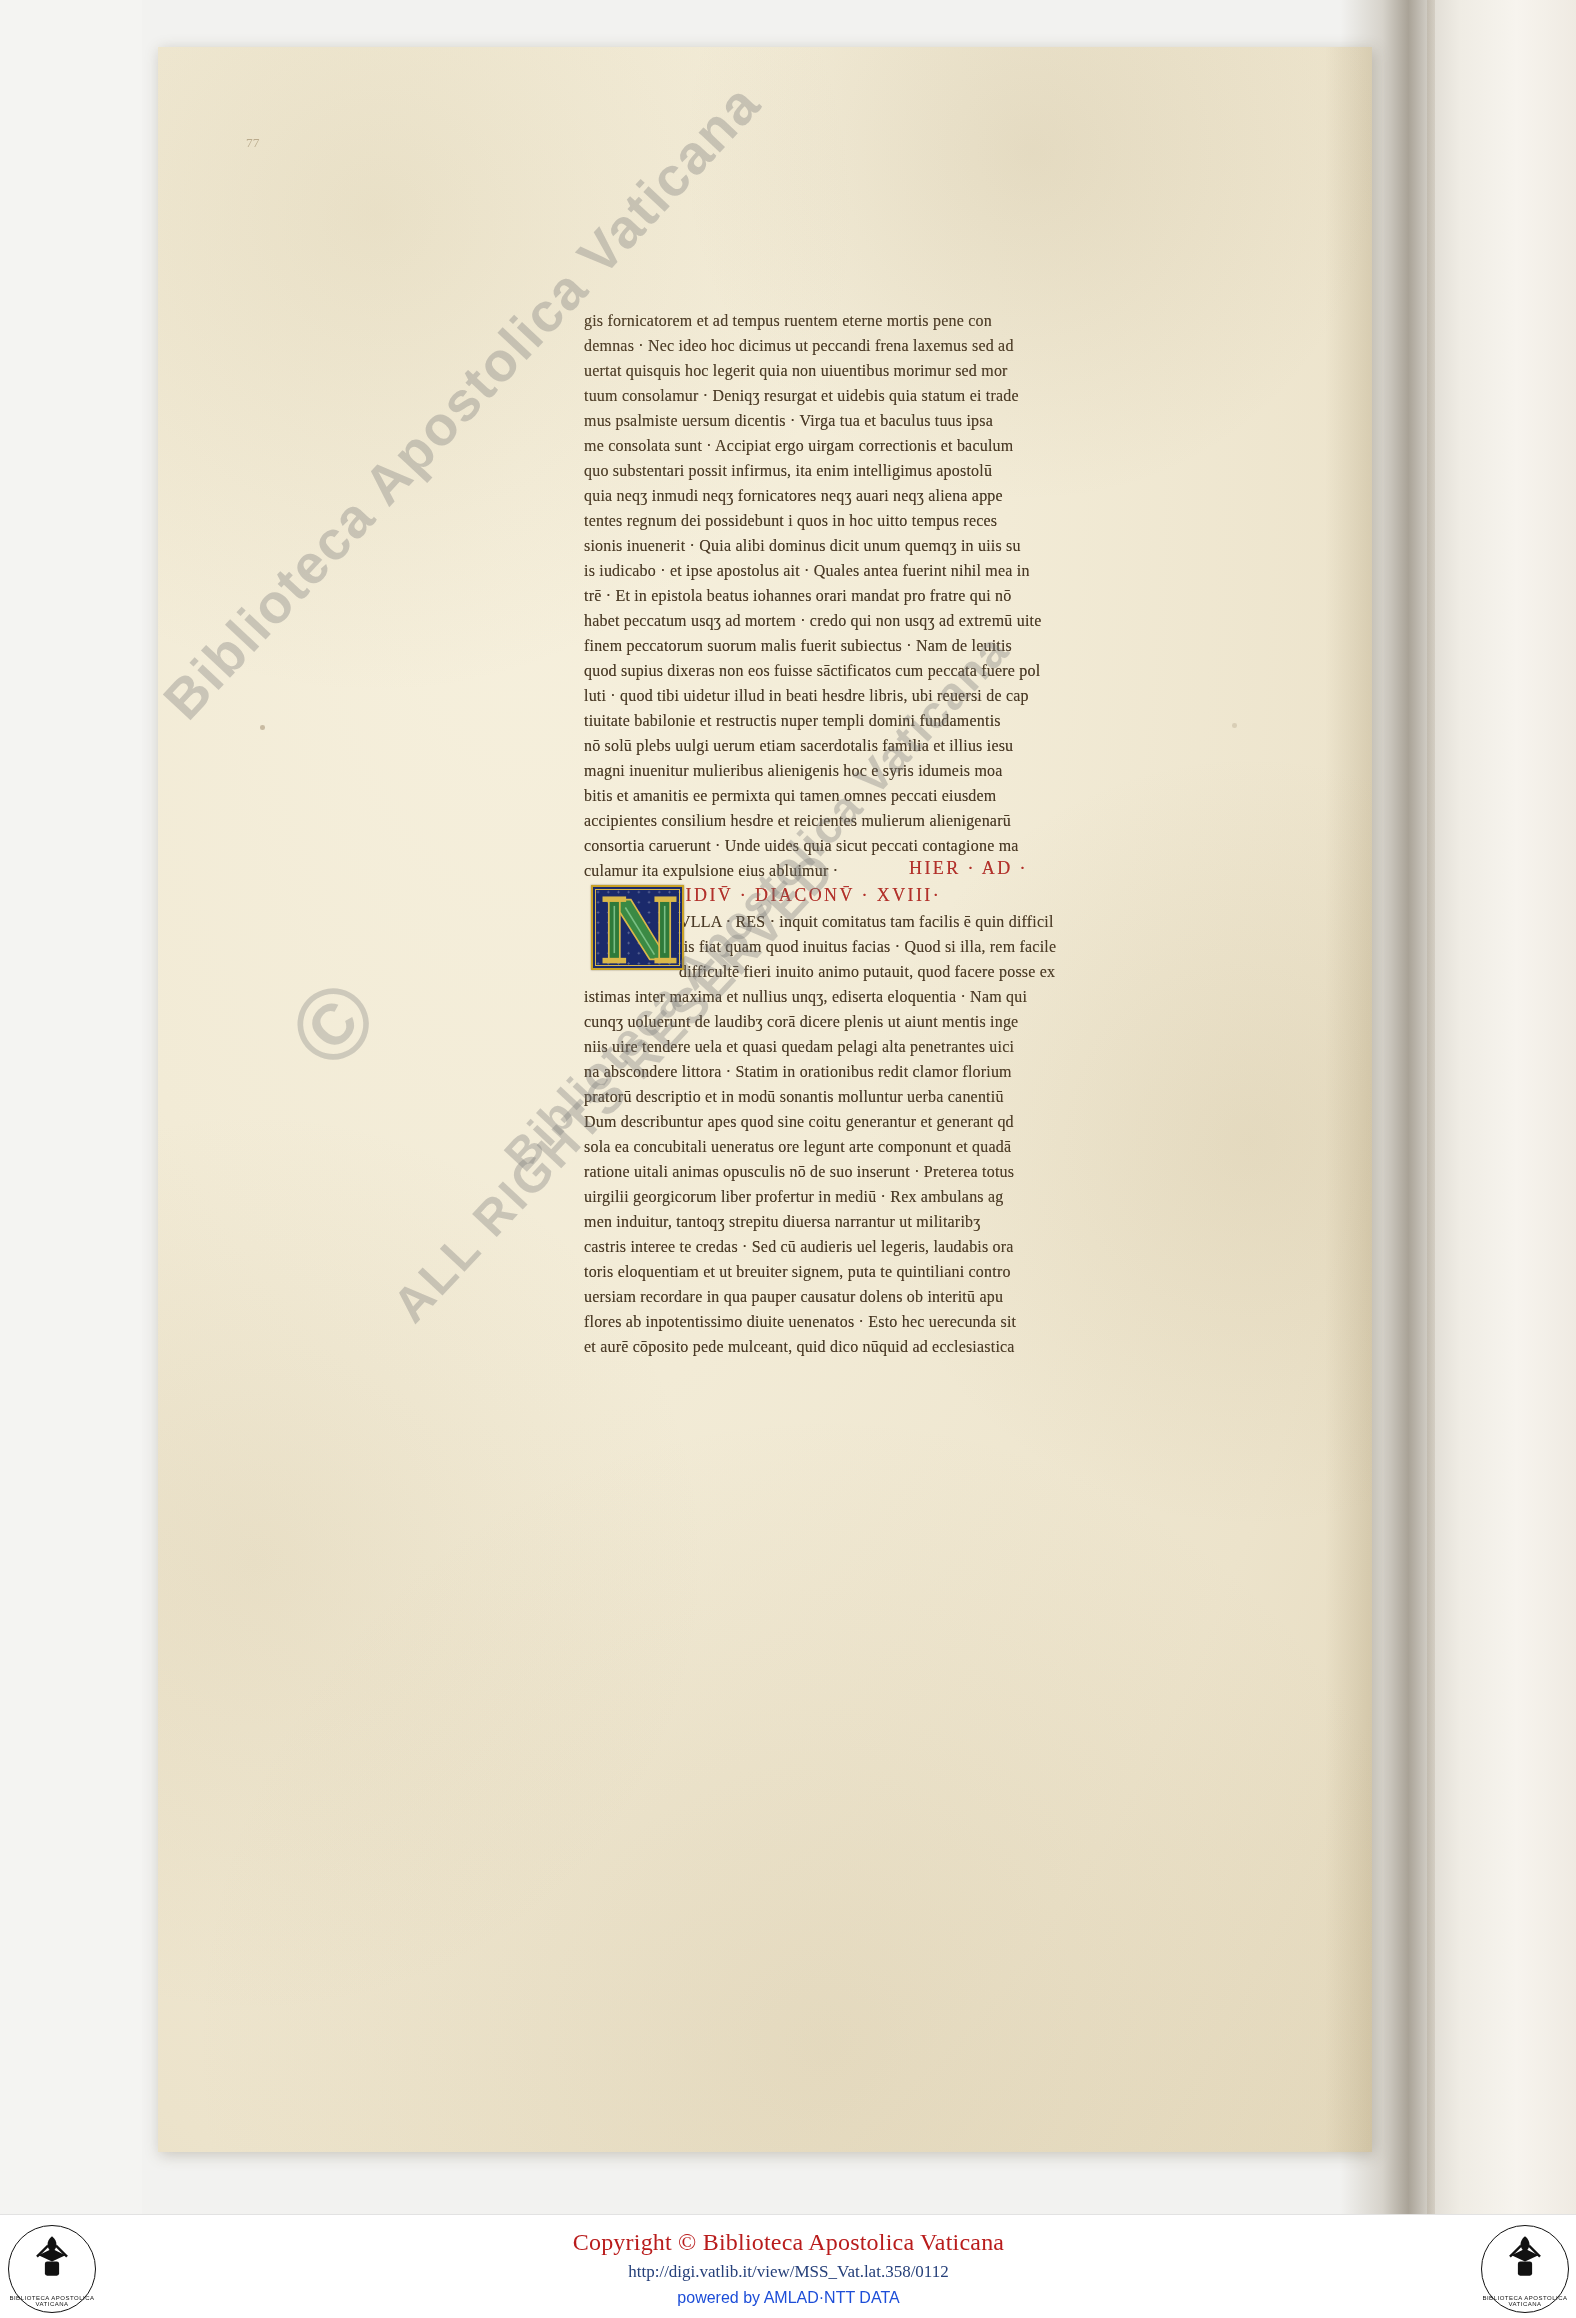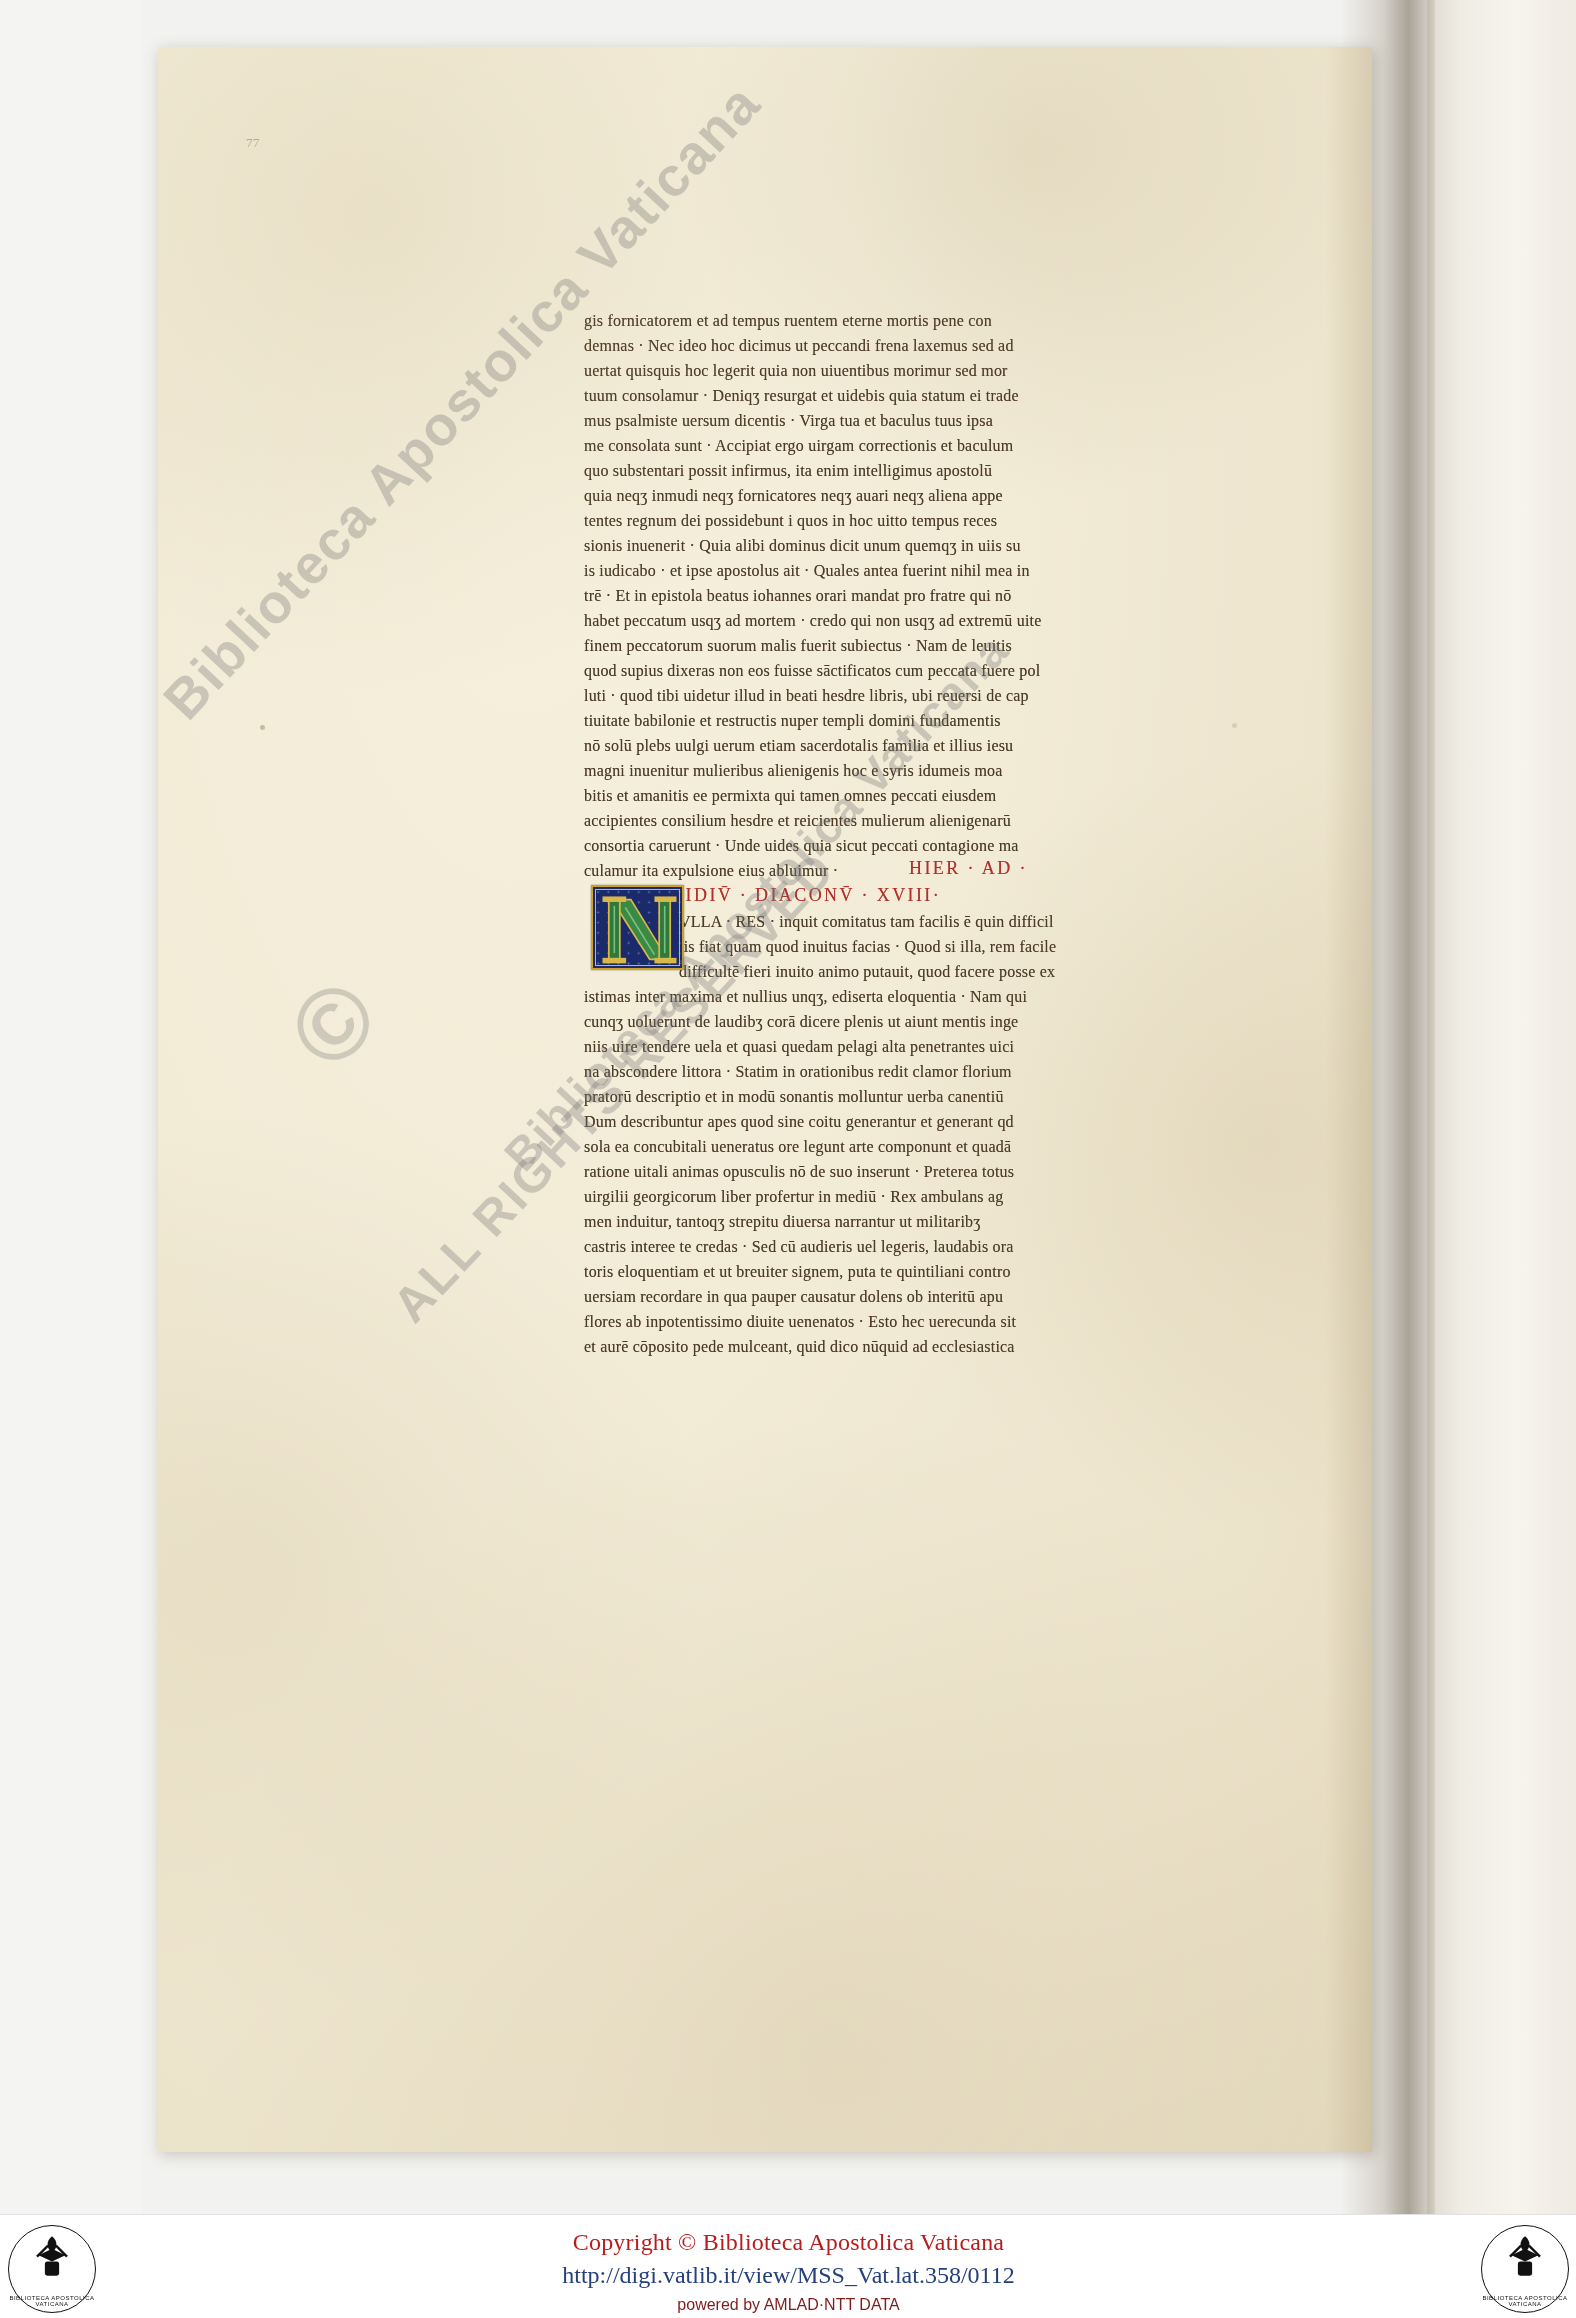--- a/index.html
+++ b/index.html
@@ -177,28 +177,28 @@
     left: 0; right: 0; top: 14px;
     text-align: center;
     font-family: "Liberation Serif", serif;
   }
   #footer .credit .c-line1 {
     font-size: 24px;
     color: #b91c1c;
     letter-spacing: 0.2px;
   }
   #footer .credit .c-line2 {
-    font-size: 24px;
+    font-size: 17px;
     color: #26407a;
     margin-top: 5.5px;
     font-family: "Liberation Serif", serif;
   }
   #footer .credit .c-line3 {
     font-size: 16px;
-    color: #7f1d1d;
+    color: #1d4ed8;
     margin-top: 7px;
     font-family: "Liberation Sans", sans-serif;
   }
   .seal {
     position: absolute;
     top: 9.5px;
     width: 88px; height: 88px;
   }
   .seal.left { left: 8px; }
   .seal.right { right: 8px; }

